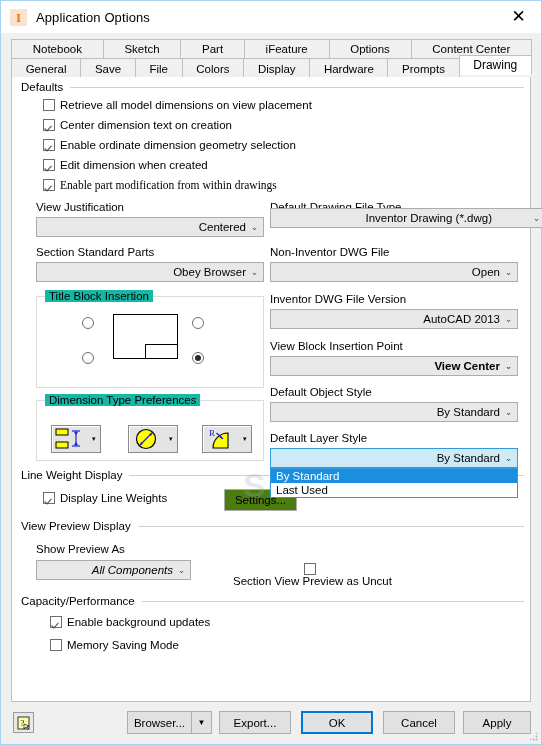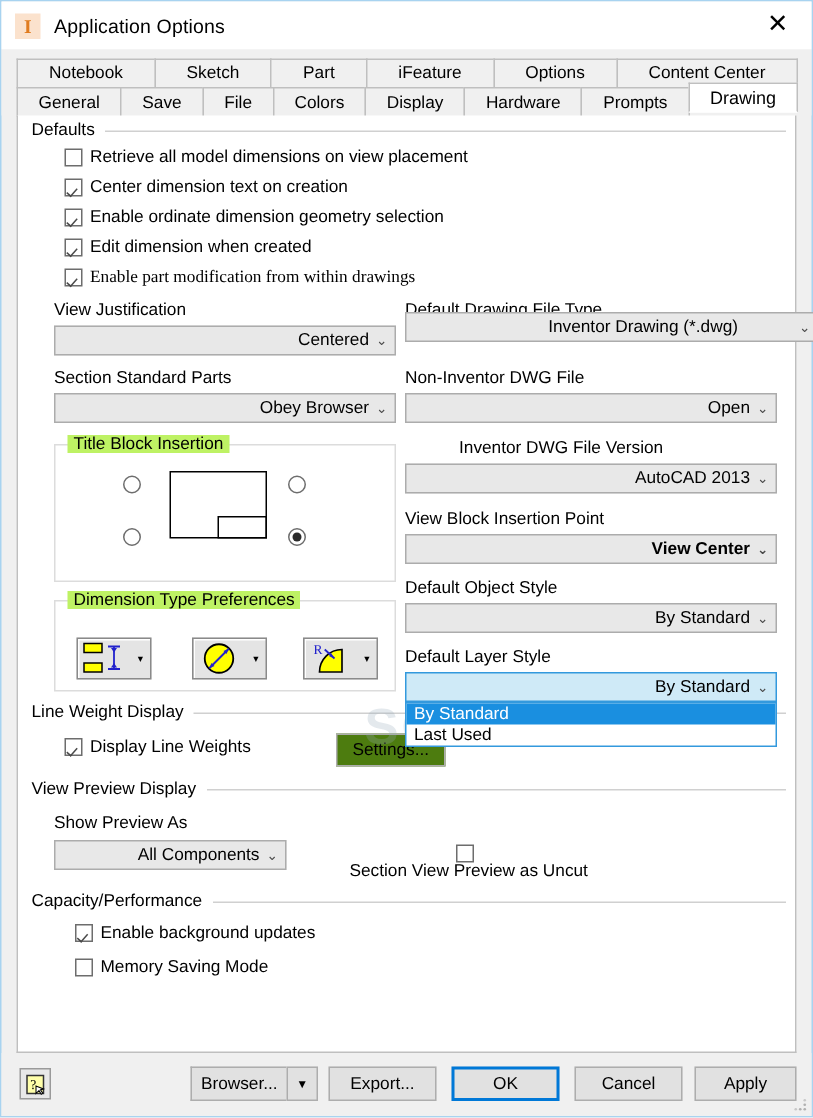--- a/index.html
+++ b/index.html
@@ -121,21 +121,21 @@
     position:absolute;border:1px solid #3399dd;background:#fff;z-index:40;
     box-sizing:border-box;
   }
   .dditem{height:14px;display:flex;align-items:center;padding-left:5px;font-size:11.5px;}
   .dditem.sel{background:#1a8fe0;color:#fff;}
   
   .groupbox{
     position:absolute;border:1px solid #dcdcdc;box-sizing:border-box;
   }
   .groupbox > .gtitle{
-    position:absolute;top:-7px;left:8px;background:#bef264;padding:0 4px;font-size:11.5px;
+    position:absolute;top:-7px;left:8px;background:#14b8a6;padding:0 4px;font-size:11.5px;
   }
   
   .radio{
     position:absolute;width:12px;height:12px;border-radius:50%;
     border:1px solid #6d6d6d;background:#fff;box-sizing:border-box;
   }
   .radio.on::after{
     content:"";position:absolute;left:2px;top:2px;width:6px;height:6px;
     border-radius:50%;background:#2b2b2b;
   }
@@ -345,21 +345,21 @@
         <span class="ctext">Inventor Drawing (*.dwg)</span>
         <span class="carrow">⌄</span>
       </div>
 
       <div class="flabel" style="left:258px;top:169px;">Non-Inventor DWG File</div>
       <div class="combo" style="left:258px;top:185px;width:248px;">
         <span class="ctext">Open</span>
         <span class="carrow">⌄</span>
       </div>
 
-      <div class="flabel" style="left:258px;top:216px;margin-left:36px;">Inventor DWG File Version</div>
+      <div class="flabel" style="left:258px;top:216px;">Inventor DWG File Version</div>
       <div class="combo" style="left:258px;top:232px;width:248px;">
         <span class="ctext">AutoCAD 2013</span>
         <span class="carrow">⌄</span>
       </div>
 
       <div class="flabel" style="left:258px;top:263px;">View Block Insertion Point</div>
       <div class="combo" style="left:258px;top:279px;width:248px;font-weight:bold;">
         <span class="ctext">View Center</span>
         <span class="carrow">⌄</span>
       </div>
@@ -394,21 +394,21 @@
       </div>
       <div class="btn" style="left:212px;top:412px;width:73px;">
         <span>Settings...</span>
       </div>
 
       <div class="grouphdr" style="left:9px;top:443px;width:503px;">
         <span class="lbl">View Preview Display</span>
         <span class="rule"></span>
       </div>
       <div class="flabel" style="left:24px;top:466px;">Show Preview As</div>
-      <div class="combo" style="left:24px;top:483px;width:155px;">
+      <div class="combo" style="left:24px;top:483px;width:155px;font-style:italic;">
         <span class="ctext">All Components</span>
         <span class="carrow">⌄</span>
       </div>
       <div class="cb" style="left:221px;top:486px;flex-direction:column;">
         <span class="cbbox"></span>
         <span class="cblabel">Section View Preview as Uncut</span>
       </div>
 
       <div class="grouphdr" style="left:9px;top:518px;width:503px;">
         <span class="lbl">Capacity/Performance</span>

